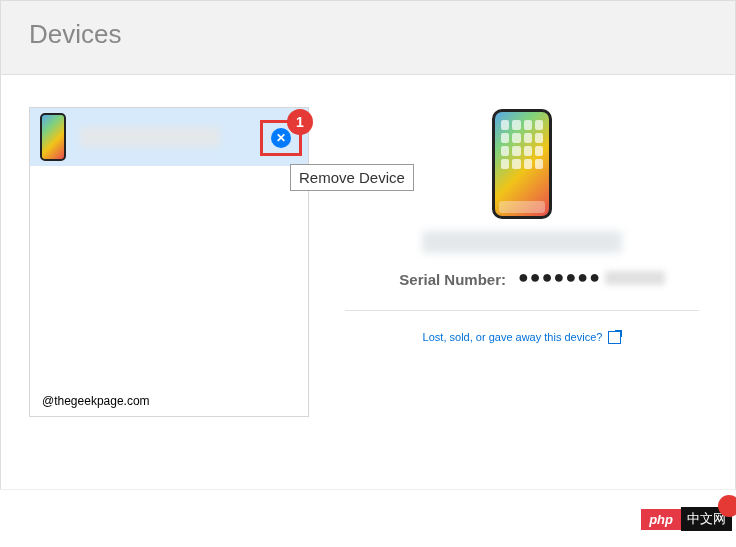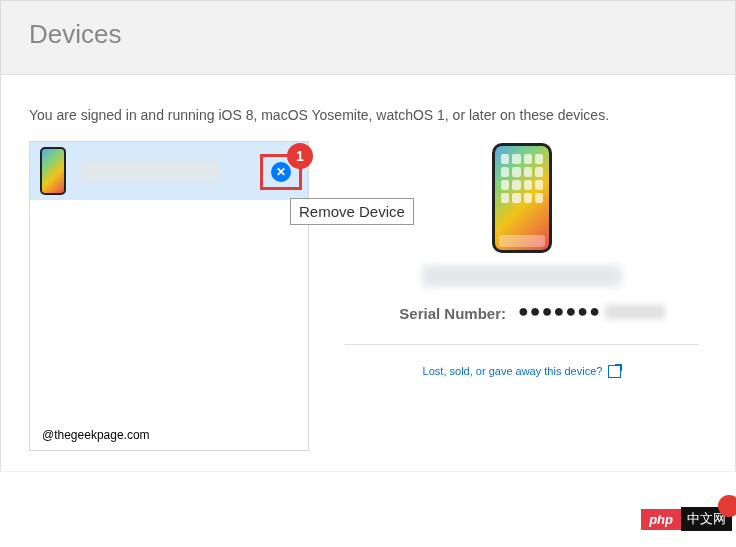--- a/index.html
+++ b/index.html
@@ -218,21 +218,21 @@
     content: "";
     position: absolute;
     right: -2px; top: -2px;
     width: 6px; height: 6px;
     border-top: 1.5px solid #0070d9;
     border-right: 1.5px solid #0070d9;
   }
   .footer {
     position: absolute;
     bottom: 0; left: 0; right: 0;
-    height: 76px;
+    height: 58px;
     border-top: 1px solid #eee;
     background: #fff;
   }
   .footer-badge {
     position: absolute;
     right: 4px;
     bottom: 16px;
     display: flex;
     align-items: center;
   }
@@ -260,21 +260,20 @@
   }
 </style>
 </head>
 <body>
 
 <div class="header-bar">
   <h1 class="page-title">Devices</h1>
 </div>
 
 <div class="content">
-  <p class="intro-text">You are signed in and running iOS 8, macOS Yosemite, watchOS 1, or later on these devices.</p>
 
   <div class="panel-row">
 
     <div class="device-list">
       <div class="device-item">
         <div class="device-thumb"></div>
         <div class="device-name-blur" title="(device name redacted)"></div>
 
         <div class="remove-btn-wrap">
           <div class="remove-circle">

